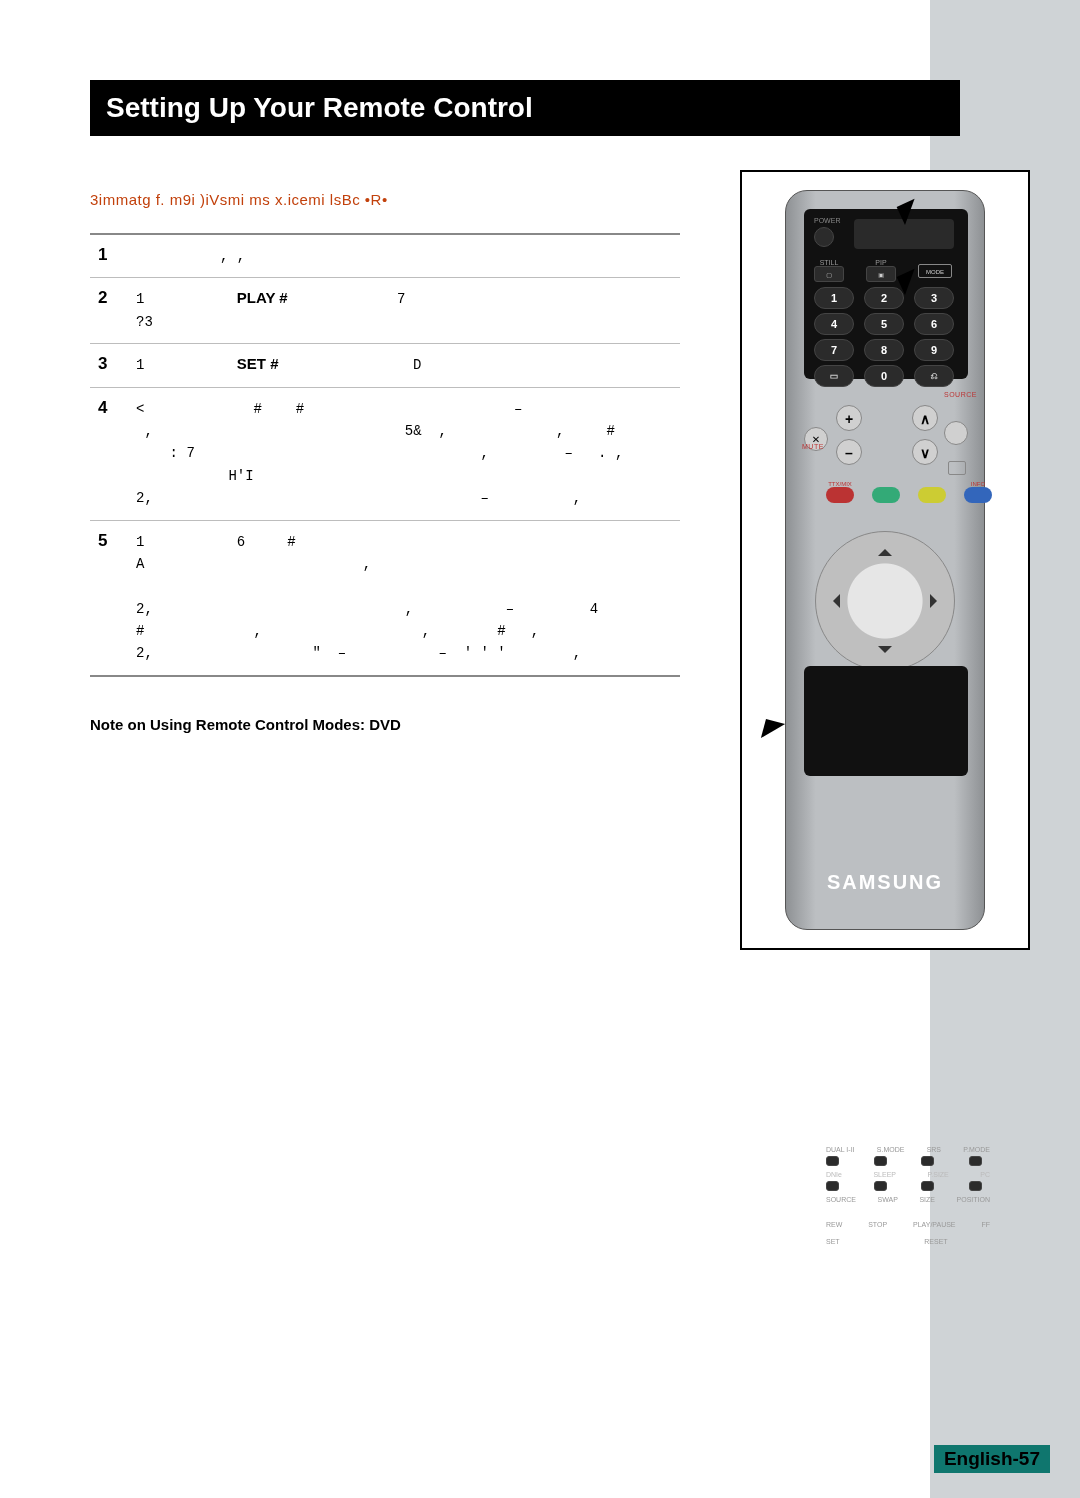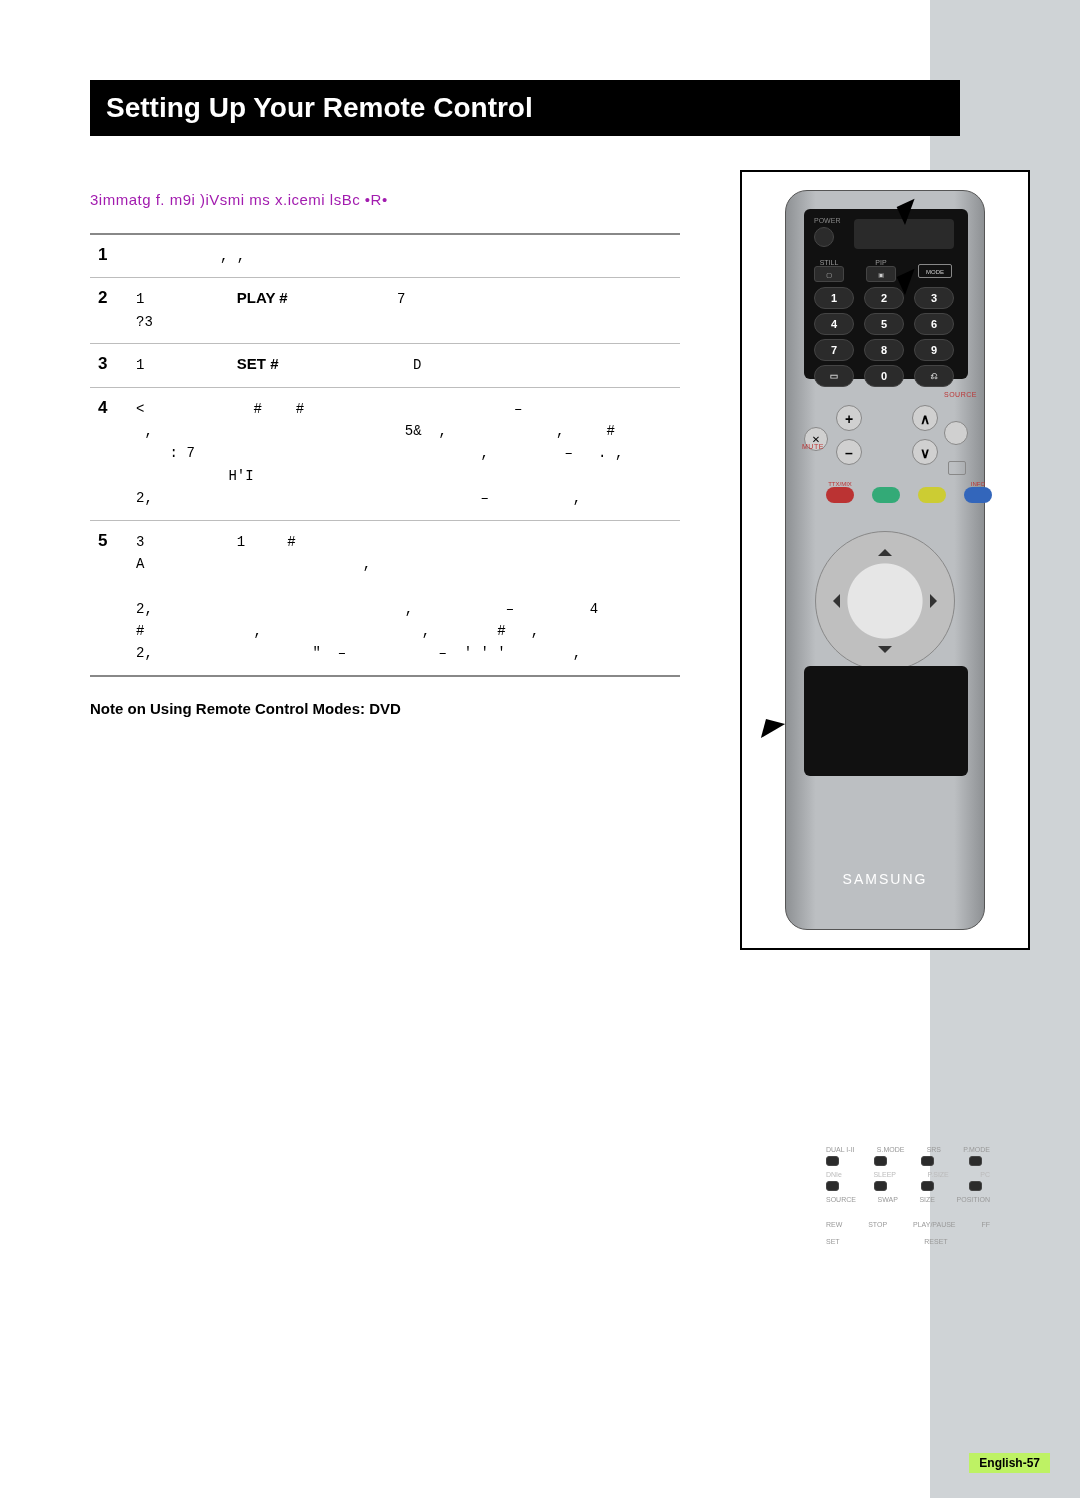--- a/index.html
+++ b/index.html
@@ -30,50 +30,50 @@
   .titlebar {
     background: #000;
     color: #fff;
     font-weight: 900;
     font-size: 28px;
     padding: 10px 14px;
   }
   .intro {
     margin-top: 55px;
     font-size: 15px;
-    color: #a21caf;
+    color: #c2410c;
     letter-spacing: .5px;
   }
   .steps {
     margin-top: 25px;
     width: 590px;
     border-collapse: collapse;
     font-size: 15px;
   }
   .steps tr { border-top: 1px solid #bdbdbd; }
   .steps tr:first-child { border-top: 2px solid #888; }
   .steps tr:last-child { border-bottom: 2px solid #888; }
   .steps td { vertical-align: top; padding: 10px 8px; }
   .steps td.num { width: 38px; font-weight: 900; font-size: 17px; }
   .steps .kw { font-weight: 900; }
   .steps .body { font-family: "Courier New", monospace; font-size: 14px; white-space: pre-wrap; line-height: 1.6; }
   .note {
-    margin-top: 22px;
+    margin-top: 38px;
     width: 600px;
     font-weight: 700;
     font-size: 15px;
     line-height: 1.35;
   }
   .footer {
     position: absolute;
     right: 30px; bottom: 25px;
-    background: #bef264;
+    background: #0f766e;
     padding: 3px 10px;
     font-weight: 700;
-    font-size: 12px;
+    font-size: 19px;
   }
   
   .remotebox {
     position: absolute;
     top: 170px; left: 740px;
     width: 290px; height: 780px;
     border: 2px solid #000;
     background: #fff;
   }
   .remote {
@@ -120,21 +120,21 @@
   }
   .dpad .tri { position:absolute; width:0;height:0; border:7px solid transparent; }
   .dpad .up{ top:10px; left:50%; transform:translateX(-50%); border-bottom-color:#333;}
   .dpad .dn{ bottom:10px; left:50%; transform:translateX(-50%); border-top-color:#333;}
   .dpad .lf{ left:10px; top:50%; transform:translateY(-50%); border-right-color:#333;}
   .dpad .rt{ right:10px; top:50%; transform:translateY(-50%); border-left-color:#333;}
   .rowlbl { position:absolute; left:22px; width:164px; display:flex; justify-content:space-between; font-size:7px; color:#999; }
   .rl1{ top:480px; } .rl2{ top:505px; color:#bbb; } .rl3{ top:530px; } .rl4{ top:555px; }
   .dotrow { position:absolute; left:22px; display:flex; justify-content:space-between; width:156px; }
   .dot { width:13px; height:10px; background:#2b2b2b; border:1px solid #444; border-radius:3px; }
-  .brand { position:absolute; left:0; width:100%; top:680px; text-align:center; color:#fff; font-weight:400; letter-spacing:2px; font-size:14px; }
+  .brand { position:absolute; left:0; width:100%; top:680px; text-align:center; color:#fff; font-weight:700; letter-spacing:2px; font-size:20px; }
   
   .arrow {
     position:absolute;
     width:0;height:0;
     border:14px solid transparent;
   }
   .arrow.a1 { border-left-color:#000; } 
   .arrow.a2 { border-left-color:#000; }
   .ar1 { position:absolute; left:905px; top:225px; transform:rotate(200deg); }
   .ar2 { position:absolute; left:905px; top:295px; transform:rotate(200deg); }
@@ -176,21 +176,21 @@
     <tr>
       <td class="num">4</td>
       <td><span class="body">&lt;             #    #                         –
  ,                              5&amp;  ,             ,     #
     : 7                                  ,         –   . ,
            H'I
 2,                                       –          ,</span></td>
     </tr>
     <tr>
       <td class="num">5</td>
-      <td><span class="body">3           1     #
+      <td><span class="body">1           6     #
 A                          ,
 
 2,                              ,           –         4
 #             ,                   ,        #   ,
 2,                   "  –           –  ' ' '        ,</span></td>
     </tr>
   </tbody>
     </table>
 
   <div class="note">

